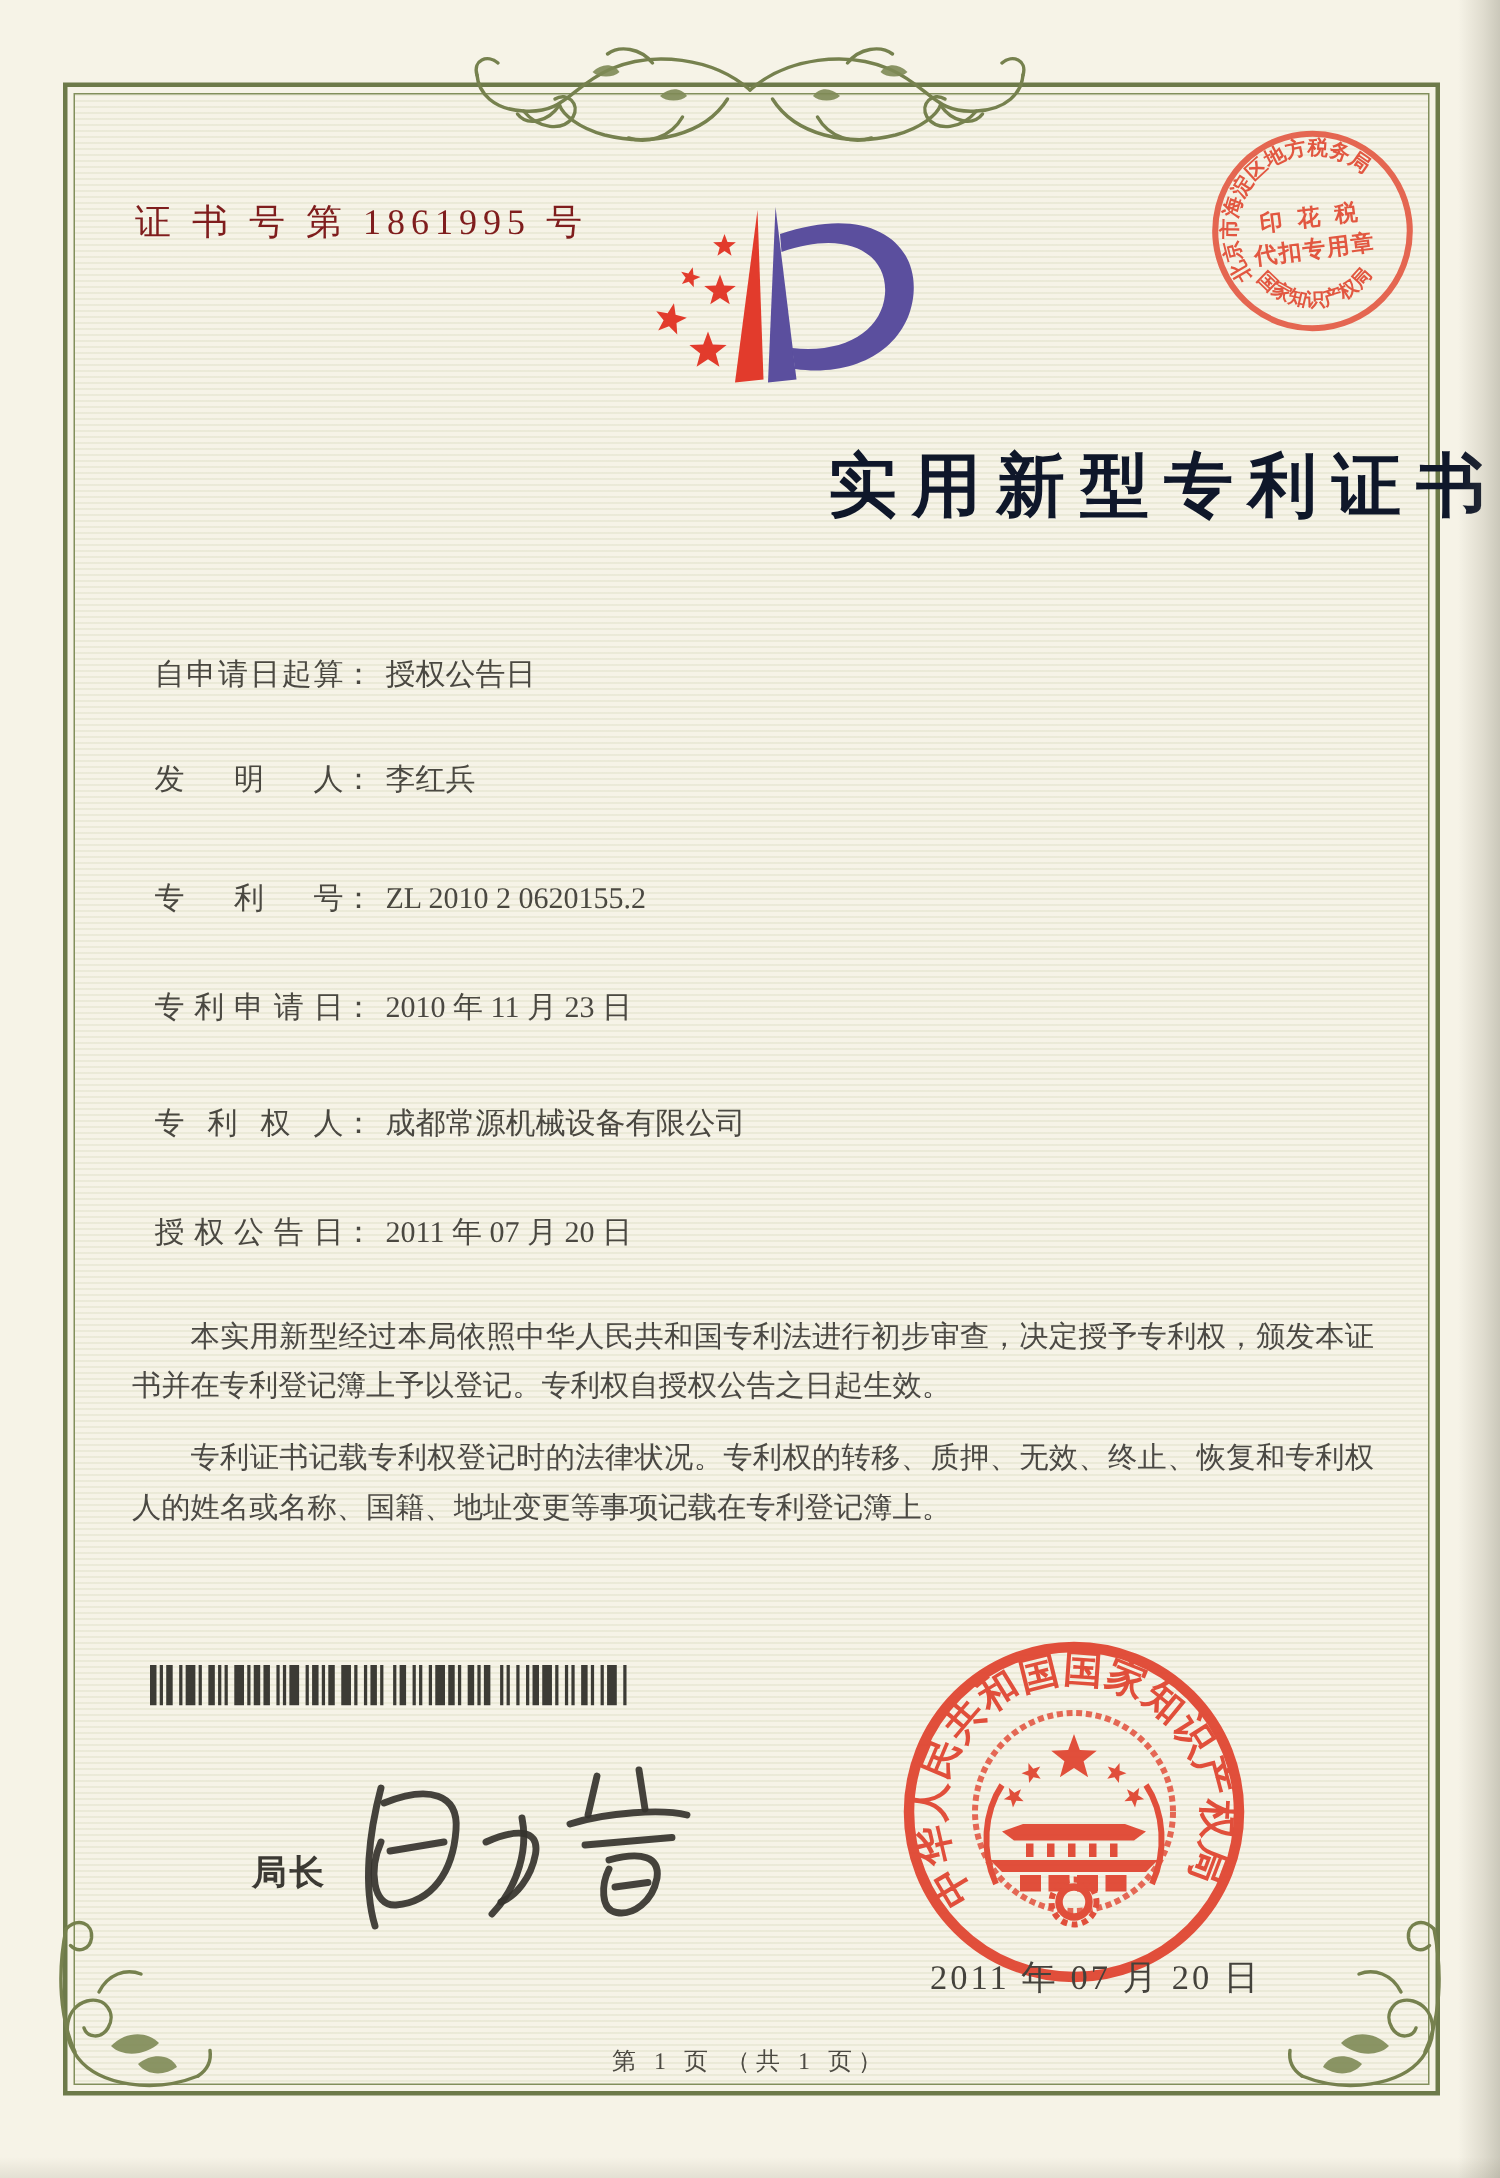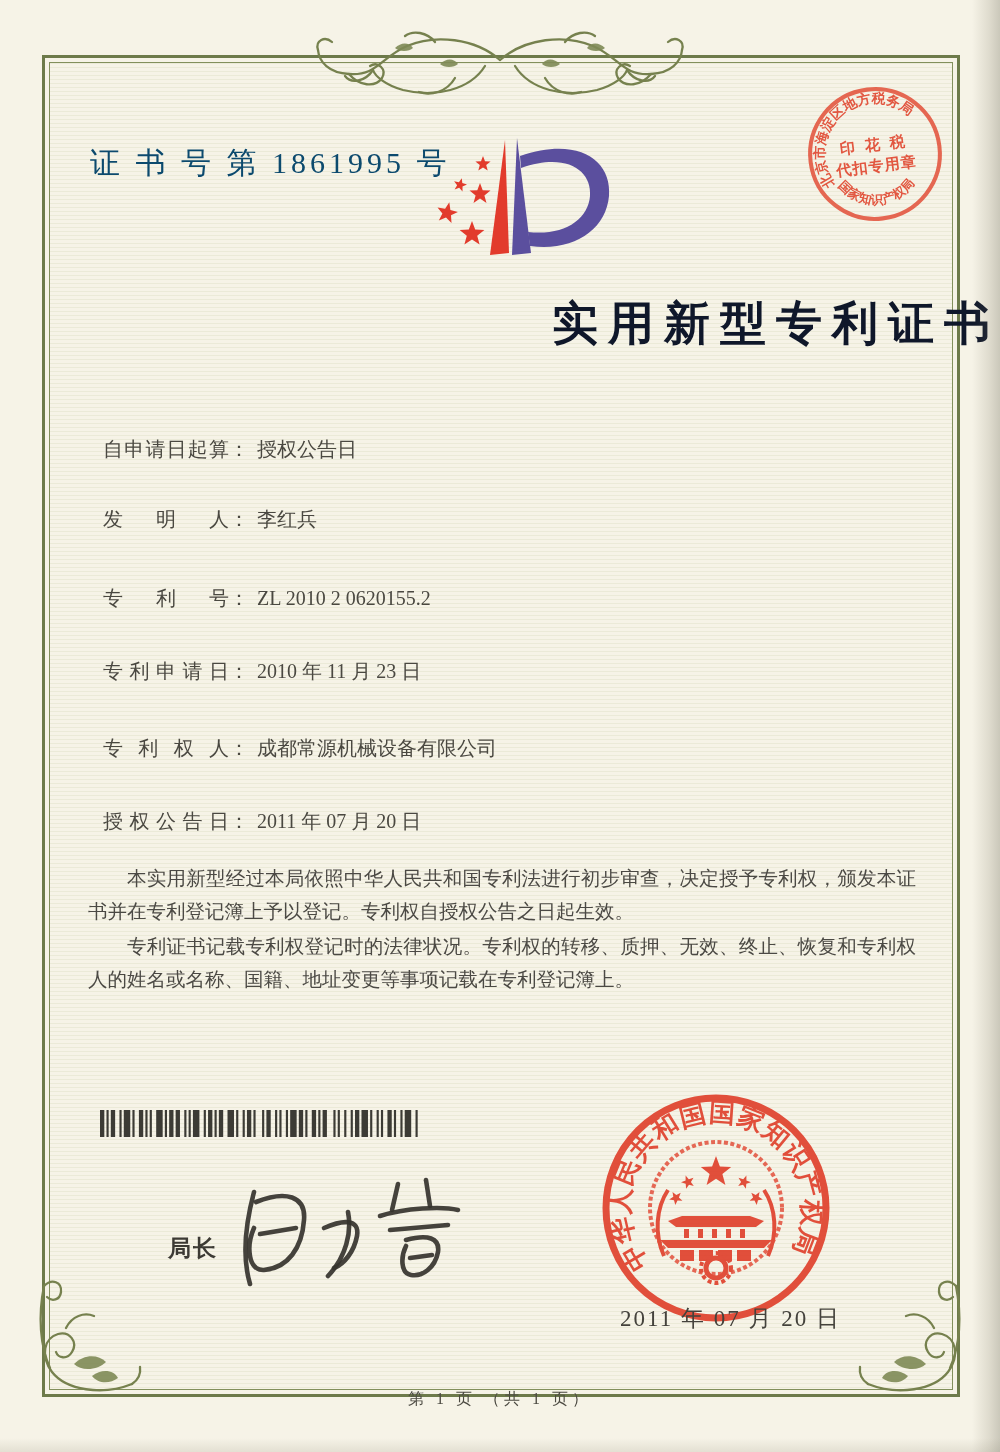--- a/index.html
+++ b/index.html
@@ -34,22 +34,22 @@
       repeating-linear-gradient(180deg,
         rgba(167,178,122,.14) 0px, rgba(167,178,122,.14) 1px,
         rgba(0,0,0,0) 1px, rgba(0,0,0,0) 4px);
   }
 
   .ornament { position:absolute; z-index:5; }
   .orn-stroke { stroke:#76814e; fill:none; stroke-width:2.3; stroke-linecap:round; }
   .orn-fill { fill:#7e8a55; stroke:none; opacity:.9; }
 
   .cert-number {
-    position:absolute; left:90px; top:143px;
-    font-size:30px; letter-spacing:4px; color:#0c4a6e;
+    position:absolute; left:90px; top:132px;
+    font-size:24px; letter-spacing:4px; color:#7f1d1d;
   }
 
   .logo { position:absolute; left:408px; top:134px; width:212px; height:142px; }
 
   .tax-stamp {
     position:absolute; left:799px; top:78px; width:152px; height:152px;
     transform:rotate(-7deg); opacity:.92;
   }
   .stamp-text { font-family:"Liberation Serif","DejaVu Serif",serif; font-weight:bold; }
 
@@ -64,37 +64,37 @@
   .flabel {
     display:inline-block; width:126px; vertical-align:bottom;
     text-align:justify; text-align-last:justify;
   }
   .fsep { margin-right:8px; }
 
   .paras {
     position:absolute; left:88px; top:860px; width:828px;
     font-size:19.5px; line-height:33px; color:#4b4944; text-align:justify;
   }
-  .paras p { text-indent:2em; margin-top:2px; }
+  .paras p { text-indent:2em; margin-top:15px; }
 
   .barcode { position:absolute; left:100px; top:1110px; width:322px; height:27px; }
 
   .director { position:absolute; left:168px; top:1233px; font-size:23px; color:#3c3a34; letter-spacing:2px;font-weight:bold; }
   .signature { position:absolute; left:220px; top:1172px; width:262px; height:128px; }
   .sig-stroke { stroke:#35332e; stroke-width:4.6; fill:none; stroke-linecap:round; stroke-linejoin:round; opacity:.92; }
 
   .office-seal { position:absolute; left:596px; top:1088px; width:240px; height:240px; opacity:.93; z-index:10; }
   .seal-date {
     position:absolute; left:620px; top:1303px; width:300px;
     font-size:23px; letter-spacing:2px; color:#44423c; z-index:11;
   }
 
   .footer {
     position:absolute; left:0; top:1364px; width:100%;
-    text-align:center; font-size:16px; letter-spacing:4px; color:#4c4a42;margin-top:25px;
+    text-align:center; font-size:16px; letter-spacing:4px; color:#4c4a42;
   }
 </style>
 </head>
 <body>
 
 <div class="page-edge-right"></div>
 <div class="page-edge-bottom"></div>
 
 <div class="frame-outer">
   <div class="frame-inner"></div>

